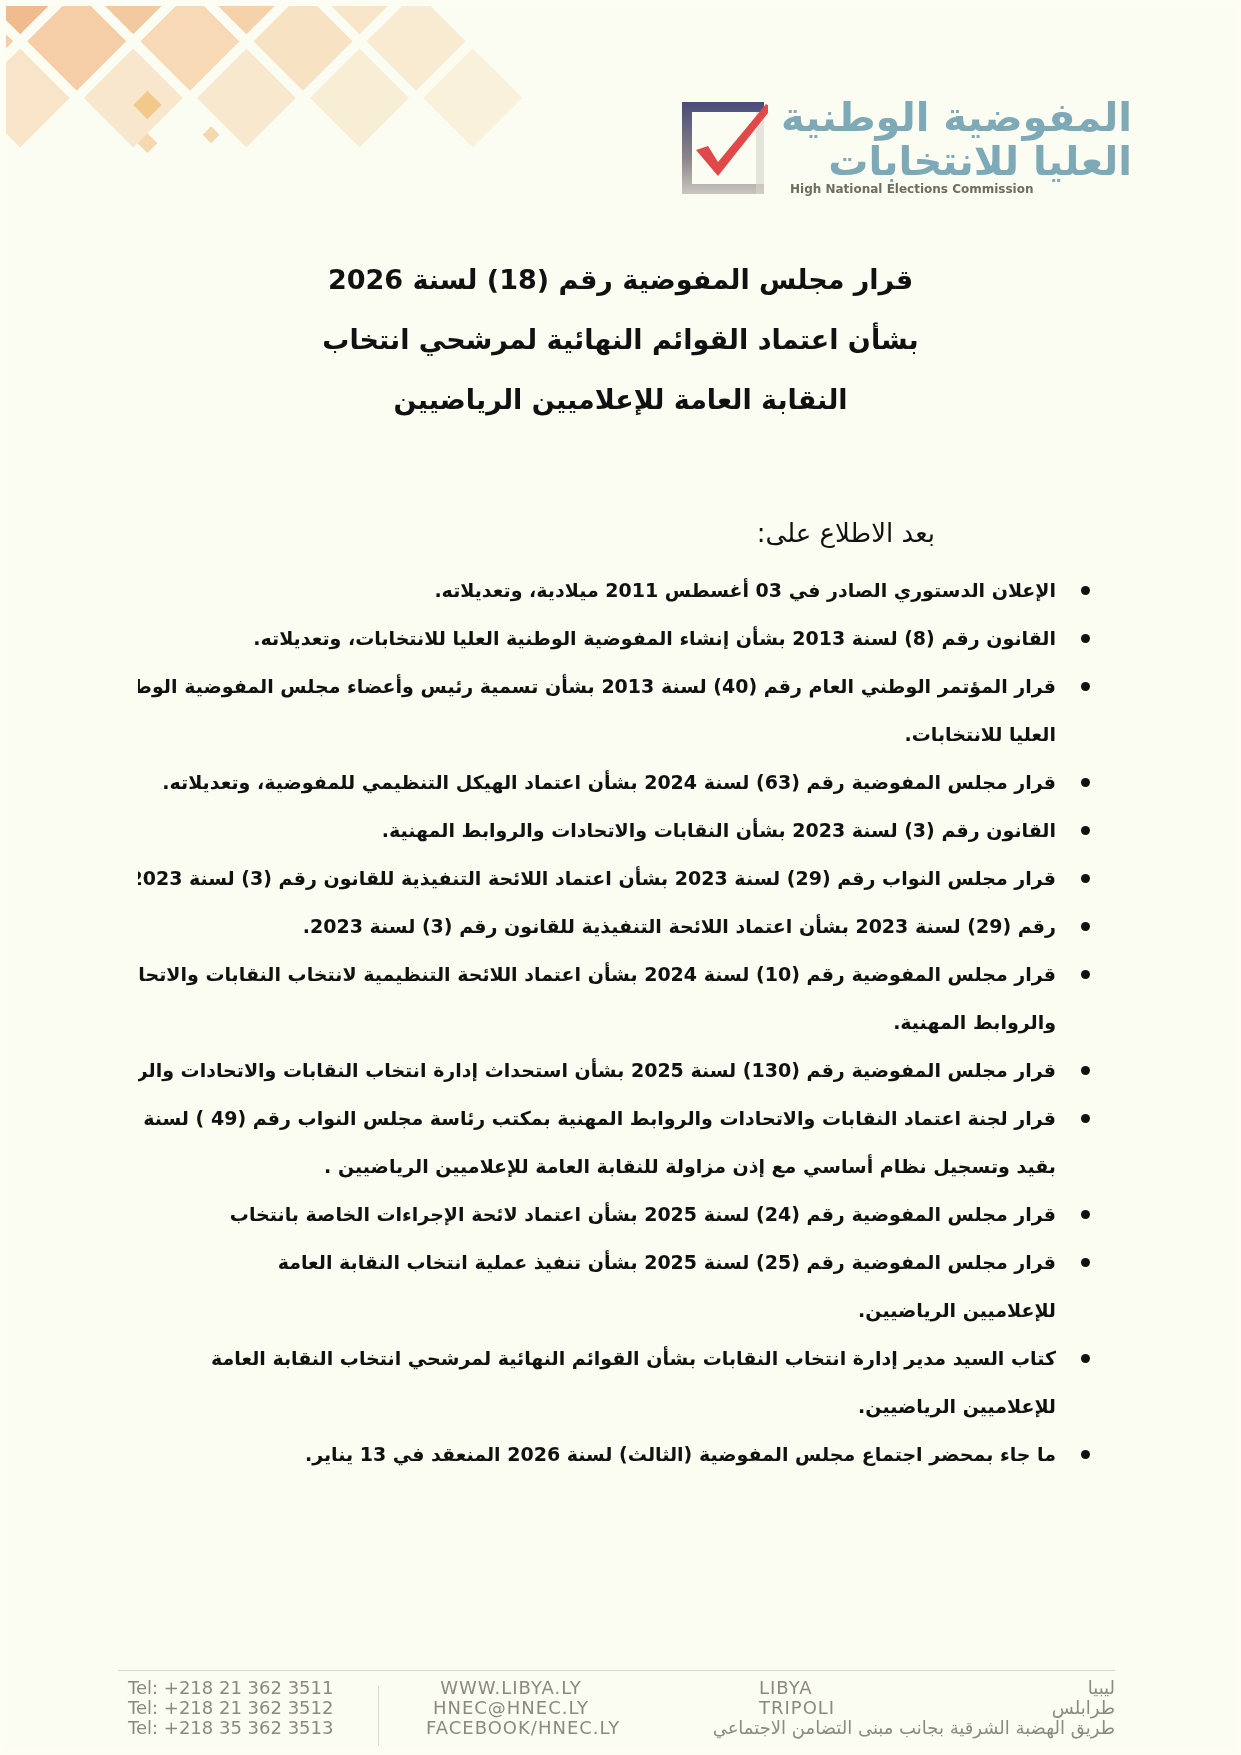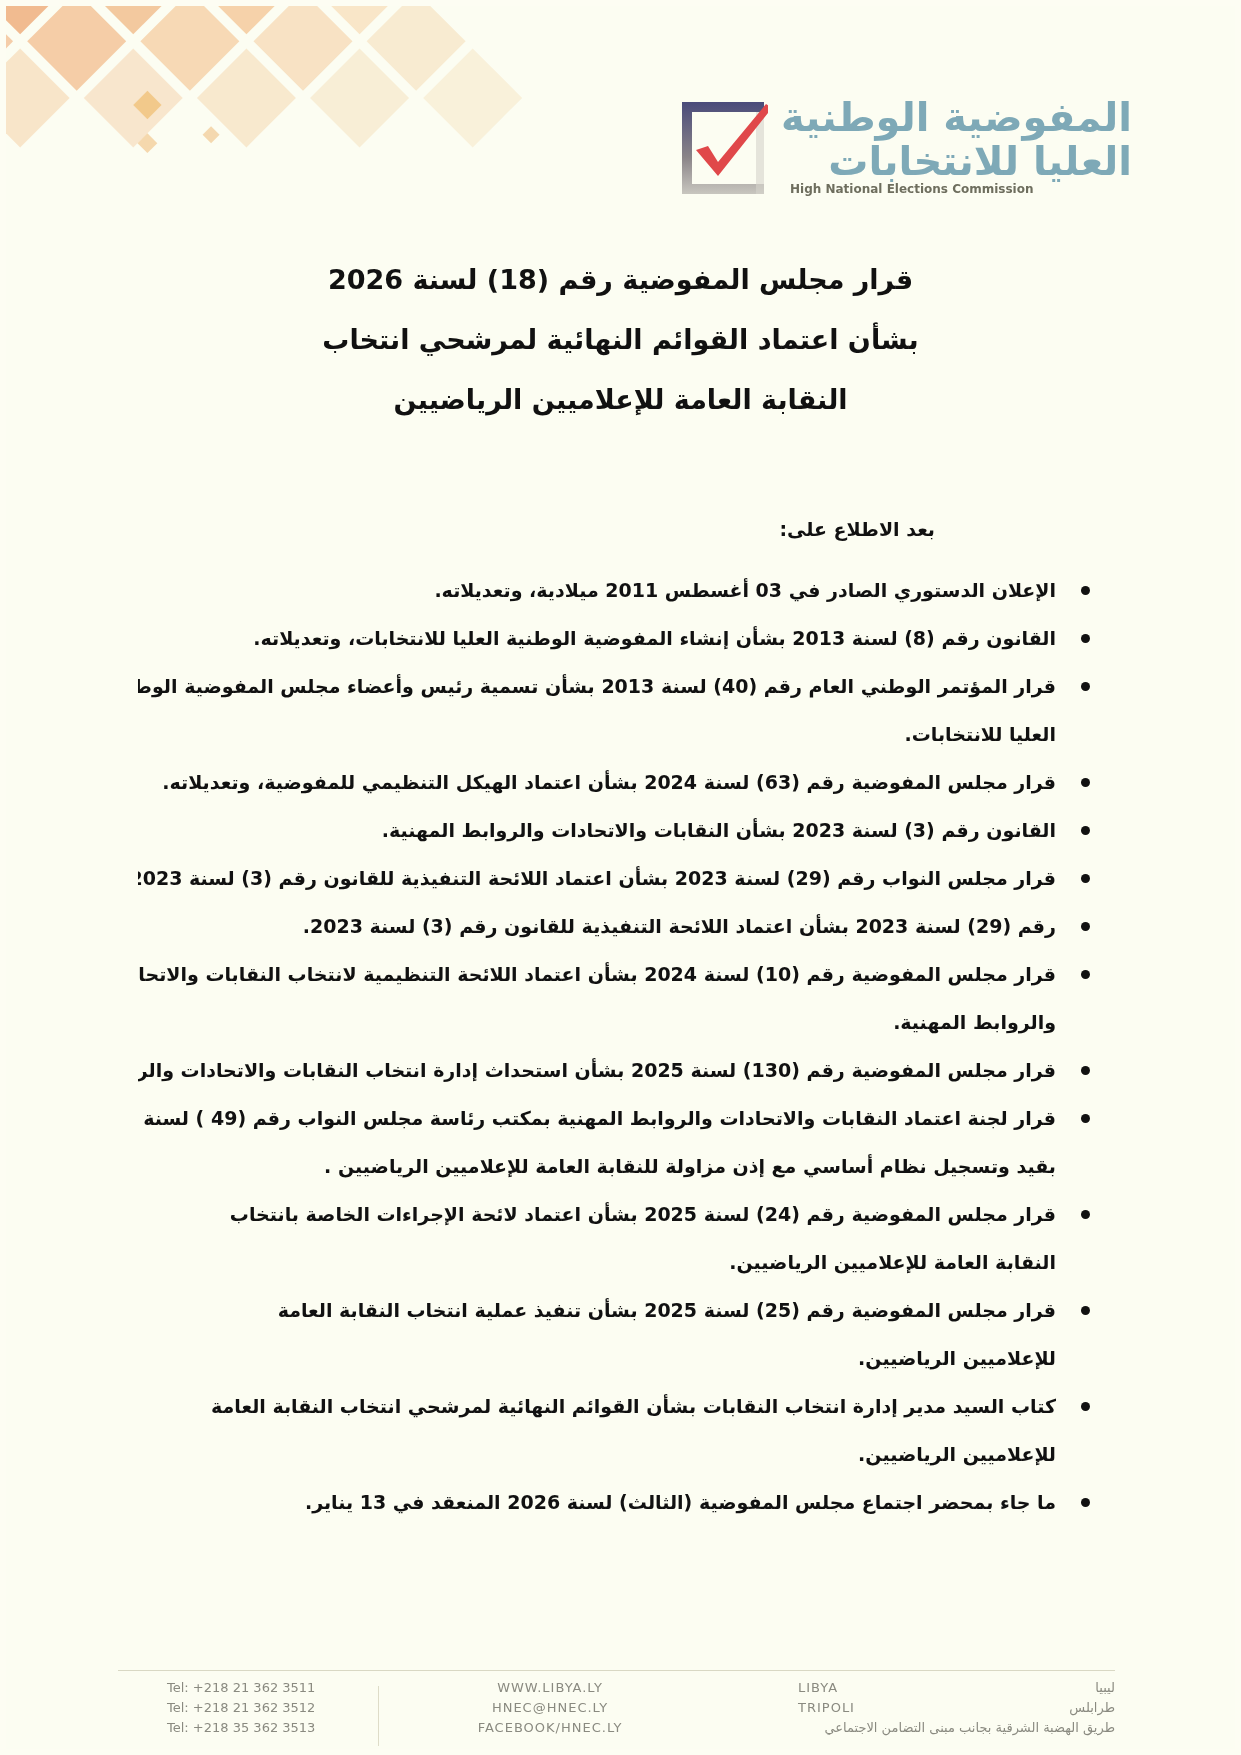--- a/index.html
+++ b/index.html
@@ -6,28 +6,28 @@
   body { width:1241px; height:1755px; background:#fdfdf3; position:relative; overflow:hidden;
          font-family:"DejaVu Sans", sans-serif; color:#111; }
   .page { position:absolute; left:6px; top:6px; width:1229px; height:1743px; background:#fcfdf2; overflow:hidden; }
   .deco { position:absolute; left:0; top:0; width:640px; height:420px; }
   .logo { position:absolute; left:672px; top:88px; width:470px; height:112px; }
   .logo-box { position:absolute; left:0; top:4px; width:90px; height:100px; }
   .logo-ar1 { position:absolute; right:16px; top:0; font-size:40px; font-weight:bold; color:#7ea9b7; direction:rtl; letter-spacing:1px; white-space:nowrap; }
   .logo-ar2 { position:absolute; right:16px; top:44px; font-size:40px; font-weight:bold; color:#7ea9b7; direction:rtl; letter-spacing:1px; white-space:nowrap; }
   .logo-en { position:absolute; left:112px; top:88px; font-family:"DejaVu Sans", sans-serif; font-size:12px; font-weight:bold; color:#6e6e5e; white-space:nowrap; }
   .title { position:absolute; left:0; width:1229px; text-align:center; direction:rtl; font-weight:bold; font-size:27px; color:#111; white-space:nowrap; }
-  .intro { position:absolute; right:300px; top:512px; direction:rtl; font-weight:bold; font-size:19px; white-space:nowrap; }
+  .intro { position:absolute; right:300px; top:512px; direction:rtl; font-weight:normal; font-size:26px; white-space:nowrap; }
   .list { position:absolute; left:132px; width:960px; top:560px; direction:rtl; margin:0; padding:0; list-style:none; }
   .item { position:relative; padding-right:42px; font-weight:bold; font-size:19px; line-height:48px; text-align:justify; text-align-last:right; margin-bottom:0; }
   .item .bullet { position:absolute; right:8px; top:20px; width:9px; height:9px; border-radius:50%; background:#111; }
   .item .line { display:block; white-space:nowrap; overflow:hidden; }
   .footer { position:absolute; left:0; top:1654px; width:1229px; height:90px; }
   .footer-rule { position:absolute; left:112px; right:120px; top:10px; height:1px; background:#d9d8c4; }
-  .fcol { position:absolute; top:18px; font-size:13px; color:#8a8a80; line-height:20px; white-space:nowrap;margin-left:39px; }
+  .fcol { position:absolute; top:18px; font-size:18px; color:#8a8a80; line-height:20px; white-space:nowrap; }
   .fcol.tel { left:122px; }
   .fcol.web { left:420px; text-align:center; width:170px; letter-spacing:1px; }
   .fcol.city { left:753px; letter-spacing:1px; }
   .fcol.ar { right:120px; direction:rtl; text-align:right; }
   .vsep { position:absolute; left:372px; top:26px; width:1px; height:60px; background:#dedcc8; }
 </style>
 </head>
 <body>
 
 <div class="page">
@@ -124,21 +124,20 @@
         <span class="line">قرار مجلس المفوضية رقم (130) لسنة 2025 بشأن استحداث إدارة انتخاب النقابات والاتحادات والروابط المهنية.</span>
       </li>
     <li class="item">
         <span class="bullet"></span>
         <span class="line">قرار لجنة اعتماد النقابات والاتحادات والروابط المهنية بمكتب رئاسة مجلس النواب رقم (49 ) لسنة 2024</span>
         <span class="line">بقيد وتسجيل نظام أساسي مع إذن مزاولة للنقابة العامة للإعلاميين الرياضيين .</span>
       </li>
     <li class="item">
         <span class="bullet"></span>
         <span class="line">قرار مجلس المفوضية رقم (24) لسنة 2025 بشأن اعتماد لائحة الإجراءات الخاصة بانتخاب</span>
-        <span class="line">النقابة العامة للإعلاميين الرياضيين.</span>
       </li>
     <li class="item">
         <span class="bullet"></span>
         <span class="line">قرار مجلس المفوضية رقم (25) لسنة 2025 بشأن تنفيذ عملية انتخاب النقابة العامة</span>
         <span class="line">للإعلاميين الرياضيين.</span>
       </li>
     <li class="item">
         <span class="bullet"></span>
         <span class="line">كتاب السيد مدير إدارة انتخاب النقابات بشأن القوائم النهائية لمرشحي انتخاب النقابة العامة</span>
         <span class="line">للإعلاميين الرياضيين.</span>

